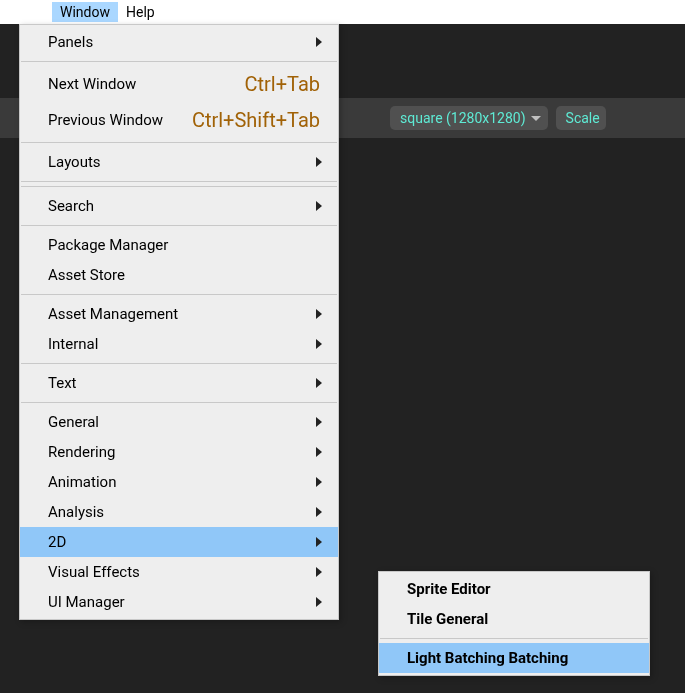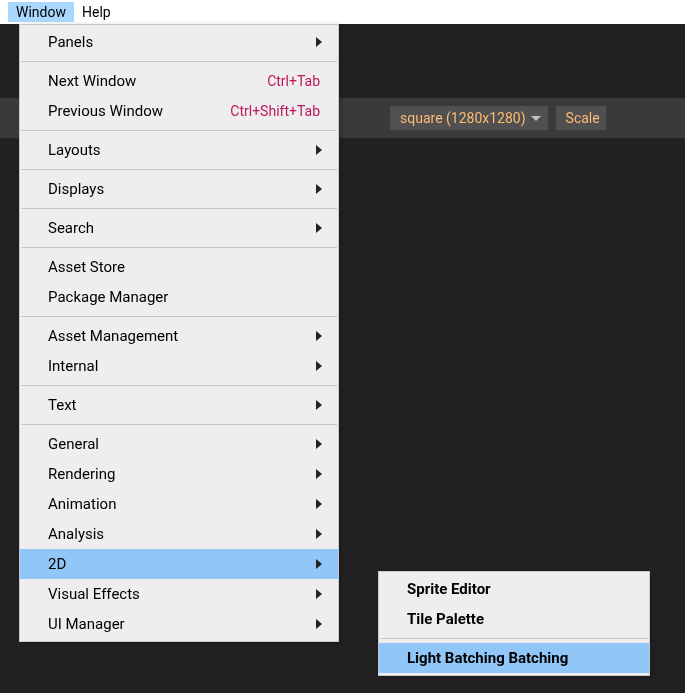--- a/index.html
+++ b/index.html
@@ -13,20 +13,21 @@
       position: relative;
     }
     
     .menubar {
       display: flex;
       align-items: center;
       background: #fff;
       height: 24px;
       padding: 0 8px;
       border-bottom: 1px solid #fff;
+      margin-left: 44px;
     }
     .menubar-item {
       padding: 2px 8px;
       font-size: 14px;
       color: #000;
       cursor: default;
     }
     .menubar-item.active {
       background: #aad7ff;
     }
@@ -54,24 +55,24 @@
       right: 0;
       height: 32px;
       background: #3a3a3a;
       display: flex;
       align-items: center;
       gap: 8px;
       padding-left: 390px;
     }
     .dropdown-pill {
       background: #505050;
-      color: #fdba74;
+      color: #5eead4;
       font-size: 14px;
       padding: 4px 22px 4px 10px;
-      border-radius: 0;
+      border-radius: 5px;
       position: relative;
       white-space: nowrap;
     }
     .dropdown-pill::after {
       content: "";
       position: absolute;
       right: 7px;
       top: 50%;
       margin-top: -2px;
       border-left: 5px solid transparent;
@@ -119,22 +120,22 @@
       white-space: nowrap;
       cursor: default;
     }
     .menu-item.hl {
       background: #90c7f8;
     }
     .menu-left {
       flex: 1;
     }
     .menu-right {
-      color: #be185d;
-      font-size: 14px;
+      color: #a16207;
+      font-size: 20px;
       margin-right: 4px;
     }
     .menu-arrow {
       width: 0; height: 0;
       border-top: 5px solid transparent;
       border-bottom: 5px solid transparent;
       border-left: 6px solid #222;
       margin-right: 2px;
     }
     .menu-sep {
@@ -177,35 +178,31 @@
   <div class="menu-item">
     <span class="menu-left">Previous Window</span>
     <span class="menu-right">Ctrl+Shift+Tab</span>
   </div>
   <div class="menu-sep"></div>
   <div class="menu-item">
     <span class="menu-left">Layouts</span>
     <span class="menu-arrow"></span>
   </div>
   <div class="menu-sep"></div>
-  <div class="menu-item">
-    <span class="menu-left">Displays</span>
-    <span class="menu-arrow"></span>
-  </div>
   <div class="menu-sep"></div>
   <div class="menu-item">
     <span class="menu-left">Search</span>
     <span class="menu-arrow"></span>
   </div>
   <div class="menu-sep"></div>
   <div class="menu-item">
+    <span class="menu-left">Package Manager</span>
+  </div>
+  <div class="menu-item">
     <span class="menu-left">Asset Store</span>
-  </div>
-  <div class="menu-item">
-    <span class="menu-left">Package Manager</span>
   </div>
   <div class="menu-sep"></div>
   <div class="menu-item">
     <span class="menu-left">Asset Management</span>
     <span class="menu-arrow"></span>
   </div>
   <div class="menu-item">
     <span class="menu-left">Internal</span>
     <span class="menu-arrow"></span>
   </div>
@@ -243,19 +240,19 @@
     <span class="menu-left">UI Manager</span>
     <span class="menu-arrow"></span>
   </div>
 </div>
 
 <div class="dropdown-menu submenu-2d">
   <div class="menu-item">
     <span class="menu-left">Sprite Editor</span>
   </div>
   <div class="menu-item">
-    <span class="menu-left">Tile Palette</span>
+    <span class="menu-left">Tile General</span>
   </div>
   <div class="menu-sep"></div>
   <div class="menu-item hl">
     <span class="menu-left">Light Batching Batching</span>
   </div>
 </div>
 
 </body></html>

